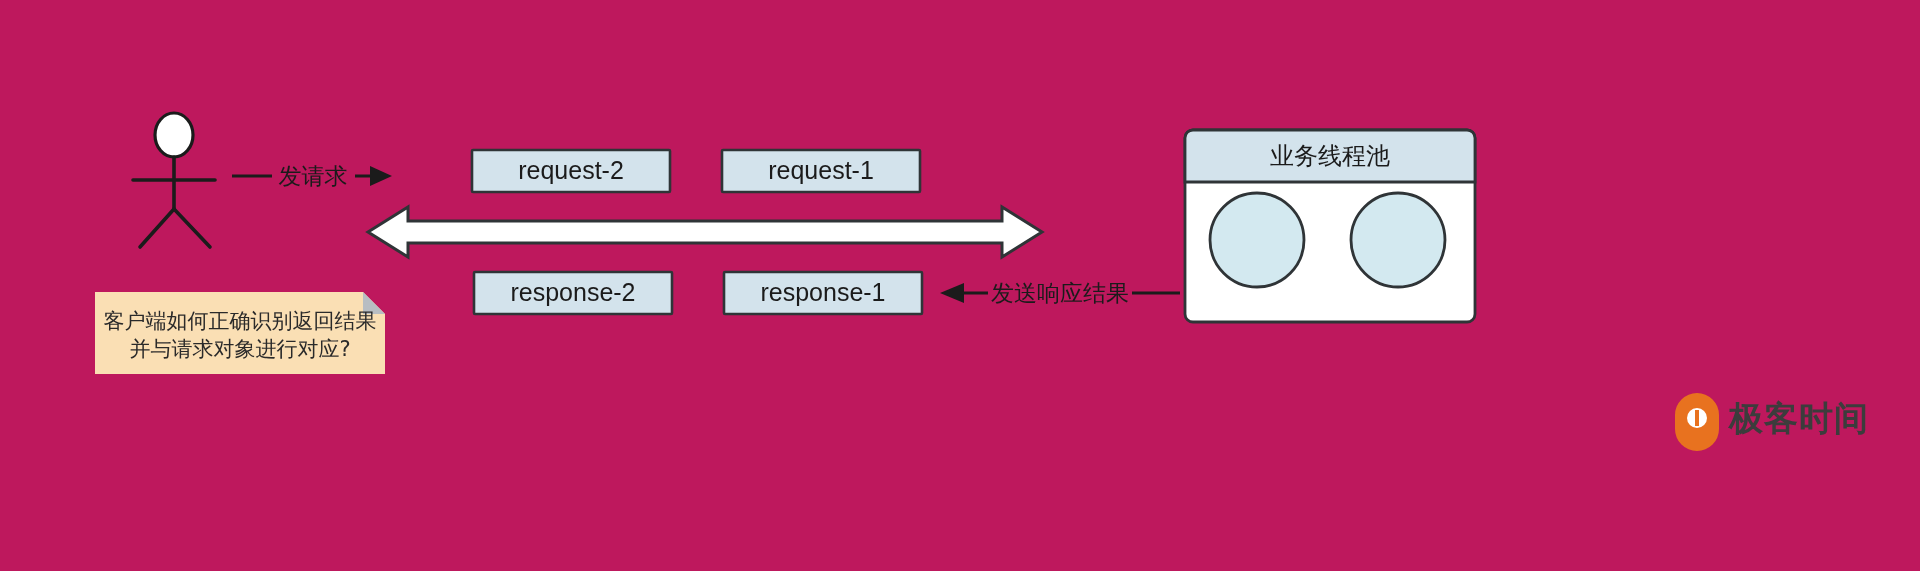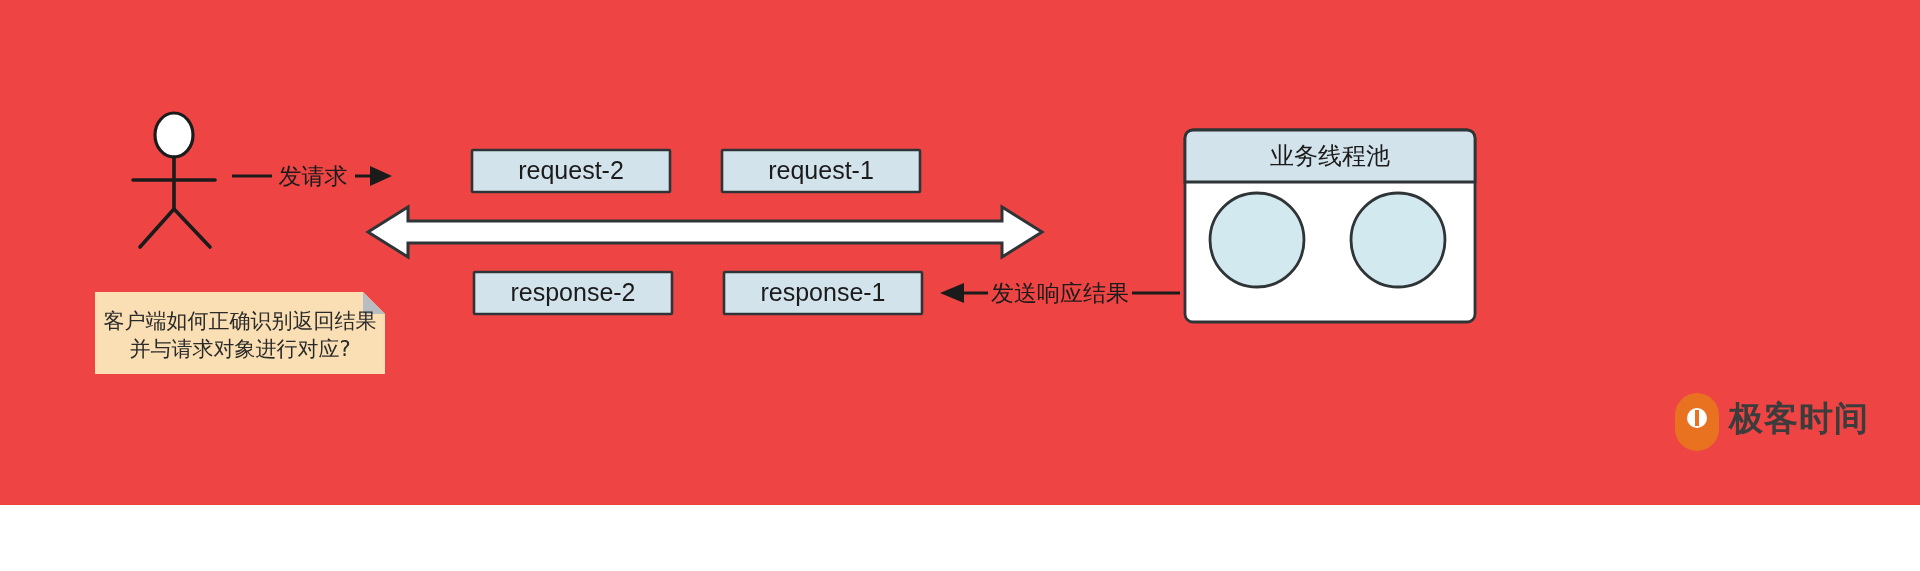--- a/index.html
+++ b/index.html
@@ -6,22 +6,22 @@
     margin: 0;
     padding: 0;
     background: #ffffff;
   }
   body {
     font-family: "Liberation Sans", "DejaVu Sans", sans-serif;
   }
   #stage {
     position: relative;
     width: 1920px;
-    height: 505px;
-    background: #ef4444;
+    height: 571px;
+    background: #be185d;
     overflow: hidden;
   }
   #diagram-svg {
     position: absolute;
     left: 0;
     top: 0;
     width: 1920px;
     height: 571px;
   }
   .box-label {

